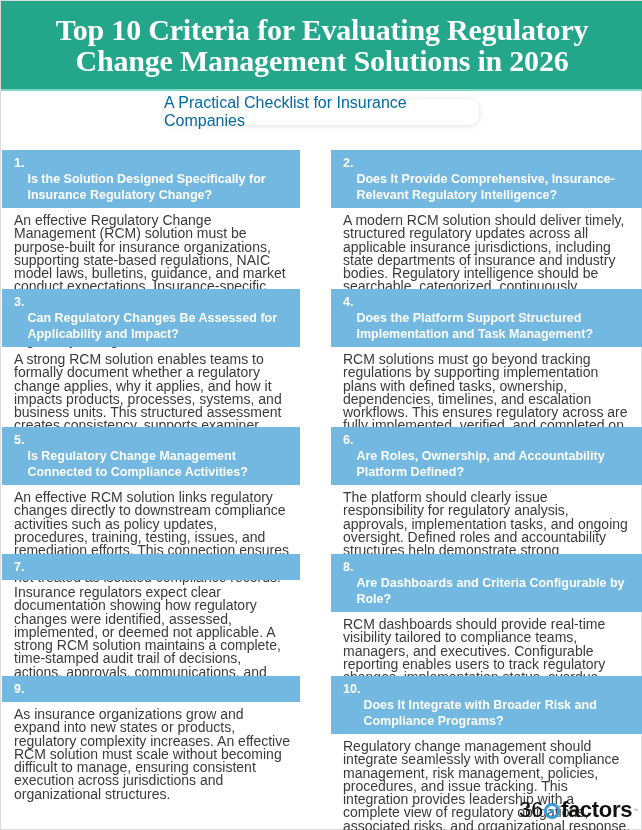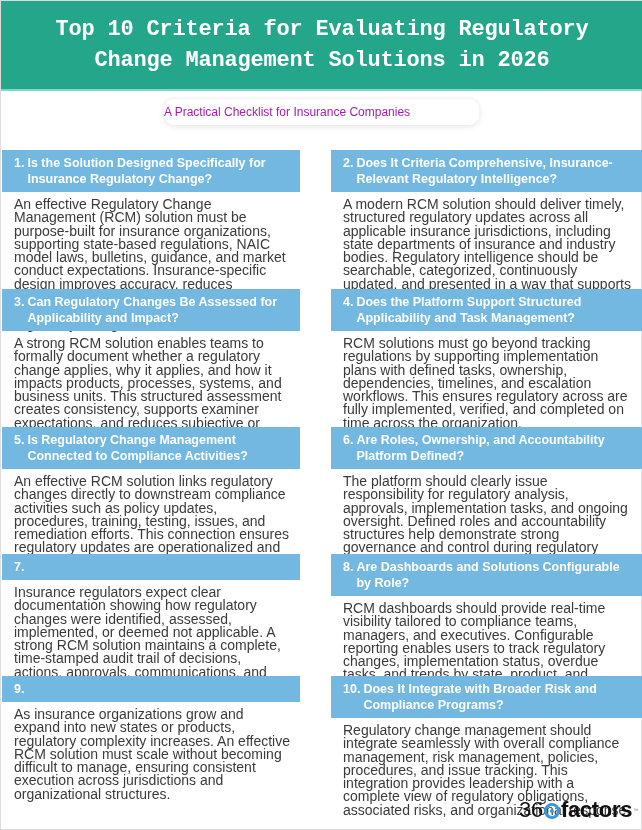--- a/index.html
+++ b/index.html
@@ -1,25 +1,25 @@
 <!DOCTYPE html>
 <html><head>
 <meta charset="utf-8">
 <style>
   * { box-sizing: border-box; margin: 0; padding: 0; }
   html, body { width: 642px; height: 830px; background: #ffffff; overflow: hidden; }
   body { font-family: "DejaVu Sans", sans-serif; color: #333; position: relative; }
   .page { position: absolute; left: 0; top: 0; width: 642px; height: 830px; border: 1px solid #dcdcdc; background: #fff; }
   .hero { position: absolute; left: 0; top: 0; width: 642px; height: 90px; background: #23a68a; border-bottom: 2px solid #7fd8c6; display: flex; align-items: center; justify-content: center; text-align: center; }
-  .hero h1 { color: #ffffff; font-family: Liberation Mono, monospace; font-weight: bold; font-size: 22px; line-height: 31px; letter-spacing: -0.2px; width: 600px; }
-  .subtitle-pill { position: absolute; left: 163px; top: 98px; width: 315px; height: 26px; background: #fff; border-radius: 10px; box-shadow: 0 1px 6px rgba(0,0,0,0.12); display: flex; align-items: center; justify-content: flex-start; font-family: "Liberation Sans", sans-serif; font-size: 12px; color: #a21caf; }
+  .hero h1 { color: #ffffff; font-family: Liberation Serif, serif; font-weight: bold; font-size: 30px; line-height: 31px; letter-spacing: -0.2px; width: 600px; }
+  .subtitle-pill { position: absolute; left: 163px; top: 98px; width: 315px; height: 26px; background: #fff; border-radius: 10px; box-shadow: 0 1px 6px rgba(0,0,0,0.12); display: flex; align-items: center; justify-content: center; font-family: "Liberation Sans", sans-serif; font-size: 16px; color: #0369a1; }
   .card { position: absolute; }
   .card-head { background: #72b8e0; color: #fff; font-family: "Liberation Sans", sans-serif; font-weight: bold; font-size: 12.5px; line-height: 16px; padding: 5px 10px 5px 12px; display: flex; }
   .card-head .num { flex: 0 0 auto; margin-right: 3px; }
-  .card-head .title { flex: 1; }
+  .card-head .title { flex: 1; margin-top: 16px; }
   .card-body { font-family: "Liberation Sans", sans-serif; font-size: 14px; line-height: 13.3px; color: #3a3a3a; padding: 6px 10px 0 12px; }
   .col-l { left: 1px; width: 298px; }
   .col-r { left: 330px; width: 311px; }
   .logo { position: absolute; left: 518px; top: 796px; display: flex; align-items: center; font-family: "Liberation Sans", sans-serif; font-size: 22px; color: #111; letter-spacing: -0.3px; text-align: center; }
   .logo .n360 { font-weight: normal; }
   .logo .dot { display: inline-block; width: 16px; height: 16px; border-radius: 50%; border: 3px solid #3a9ad9; margin: 0 1px; position: relative; top: 1px; }
   .logo .dot::after { content: ""; position: absolute; left: 3px; top: 3px; width: 4px; height: 4px; border-radius: 50%; background: #3a9ad9; }
   .logo .factors { font-weight: bold; }
   .logo .tm { font-size: 5px; vertical-align: top; margin-left: 1px; color: #777; }
 </style>
@@ -40,37 +40,37 @@
     <div class="card-head">
       <span class="num">1.</span>
       <span class="title">Is the Solution Designed Specifically for Insurance Regulatory Change?</span>
     </div>
     <div class="card-body">An effective Regulatory Change Management (RCM) solution must be purpose-built for insurance organizations, supporting state-based regulations, NAIC model laws, bulletins, guidance, and market conduct expectations. Insurance-specific design improves accuracy, reduces configuration effort, and aligns workflows with how insurers actually manage regulatory change.</div>
   </div>
 
   <div class="card col-r" style="top:149px;">
     <div class="card-head">
       <span class="num">2.</span>
-      <span class="title">Does It Criteria Comprehensive, Insurance-Relevant Regulatory Intelligence?</span>
+      <span class="title">Does It Provide Comprehensive, Insurance-Relevant Regulatory Intelligence?</span>
     </div>
     <div class="card-body">A modern RCM solution should deliver timely, structured regulatory updates across all applicable insurance jurisdictions, including state departments of insurance and industry bodies. Regulatory intelligence should be searchable, categorized, continuously updated, and presented in a way that supports efficient review and decision-making.</div>
   </div>
 
   <div class="card col-l" style="top:288px;">
     <div class="card-head">
       <span class="num">3.</span>
       <span class="title">Can Regulatory Changes Be Assessed for Applicability and Impact?</span>
     </div>
     <div class="card-body">A strong RCM solution enables teams to formally document whether a regulatory change applies, why it applies, and how it impacts products, processes, systems, and business units. This structured assessment creates consistency, supports examiner expectations, and reduces subjective or undocumented decisions.</div>
   </div>
 
   <div class="card col-r" style="top:288px;">
     <div class="card-head">
       <span class="num">4.</span>
-      <span class="title">Does the Platform Support Structured Applicability and Task Management?</span>
+      <span class="title">Does the Platform Support Structured Implementation and Task Management?</span>
     </div>
     <div class="card-body">RCM solutions must go beyond tracking regulations by supporting implementation plans with defined tasks, ownership, dependencies, timelines, and escalation workflows. This ensures regulatory across are fully implemented, verified, and completed on time across the organization.</div>
   </div>
 
   <div class="card col-l" style="top:426px;">
     <div class="card-head">
       <span class="num">5.</span>
       <span class="title">Is Regulatory Change Management Connected to Compliance Activities?</span>
     </div>
     <div class="card-body">An effective RCM solution links regulatory changes directly to downstream compliance activities such as policy updates, procedures, training, testing, issues, and remediation efforts. This connection ensures regulatory updates are operationalized and not treated as isolated compliance records.</div>
@@ -87,21 +87,21 @@
   <div class="card col-l" style="top:553px;">
     <div class="card-head">
       <span class="num">7.</span>
     </div>
     <div class="card-body">Insurance regulators expect clear documentation showing how regulatory changes were identified, assessed, implemented, or deemed not applicable. A strong RCM solution maintains a complete, time-stamped audit trail of decisions, actions, approvals, communications, and supporting evidence.</div>
   </div>
 
   <div class="card col-r" style="top:553px;">
     <div class="card-head">
       <span class="num">8.</span>
-      <span class="title">Are Dashboards and Solutions Configurable by Role?</span>
+      <span class="title">Are Dashboards and Criteria Configurable by Role?</span>
     </div>
     <div class="card-body">RCM dashboards should provide real-time visibility tailored to compliance teams, managers, and executives. Configurable reporting enables users to track regulatory changes, implementation status, overdue tasks, and trends by state, product, and business unit.</div>
   </div>
 
   <div class="card col-l" style="top:675px;">
     <div class="card-head">
       <span class="num">9.</span>
     </div>
     <div class="card-body">As insurance organizations grow and expand into new states or products, regulatory complexity increases. An effective RCM solution must scale without becoming difficult to manage, ensuring consistent execution across jurisdictions and organizational structures.</div>
   </div>

